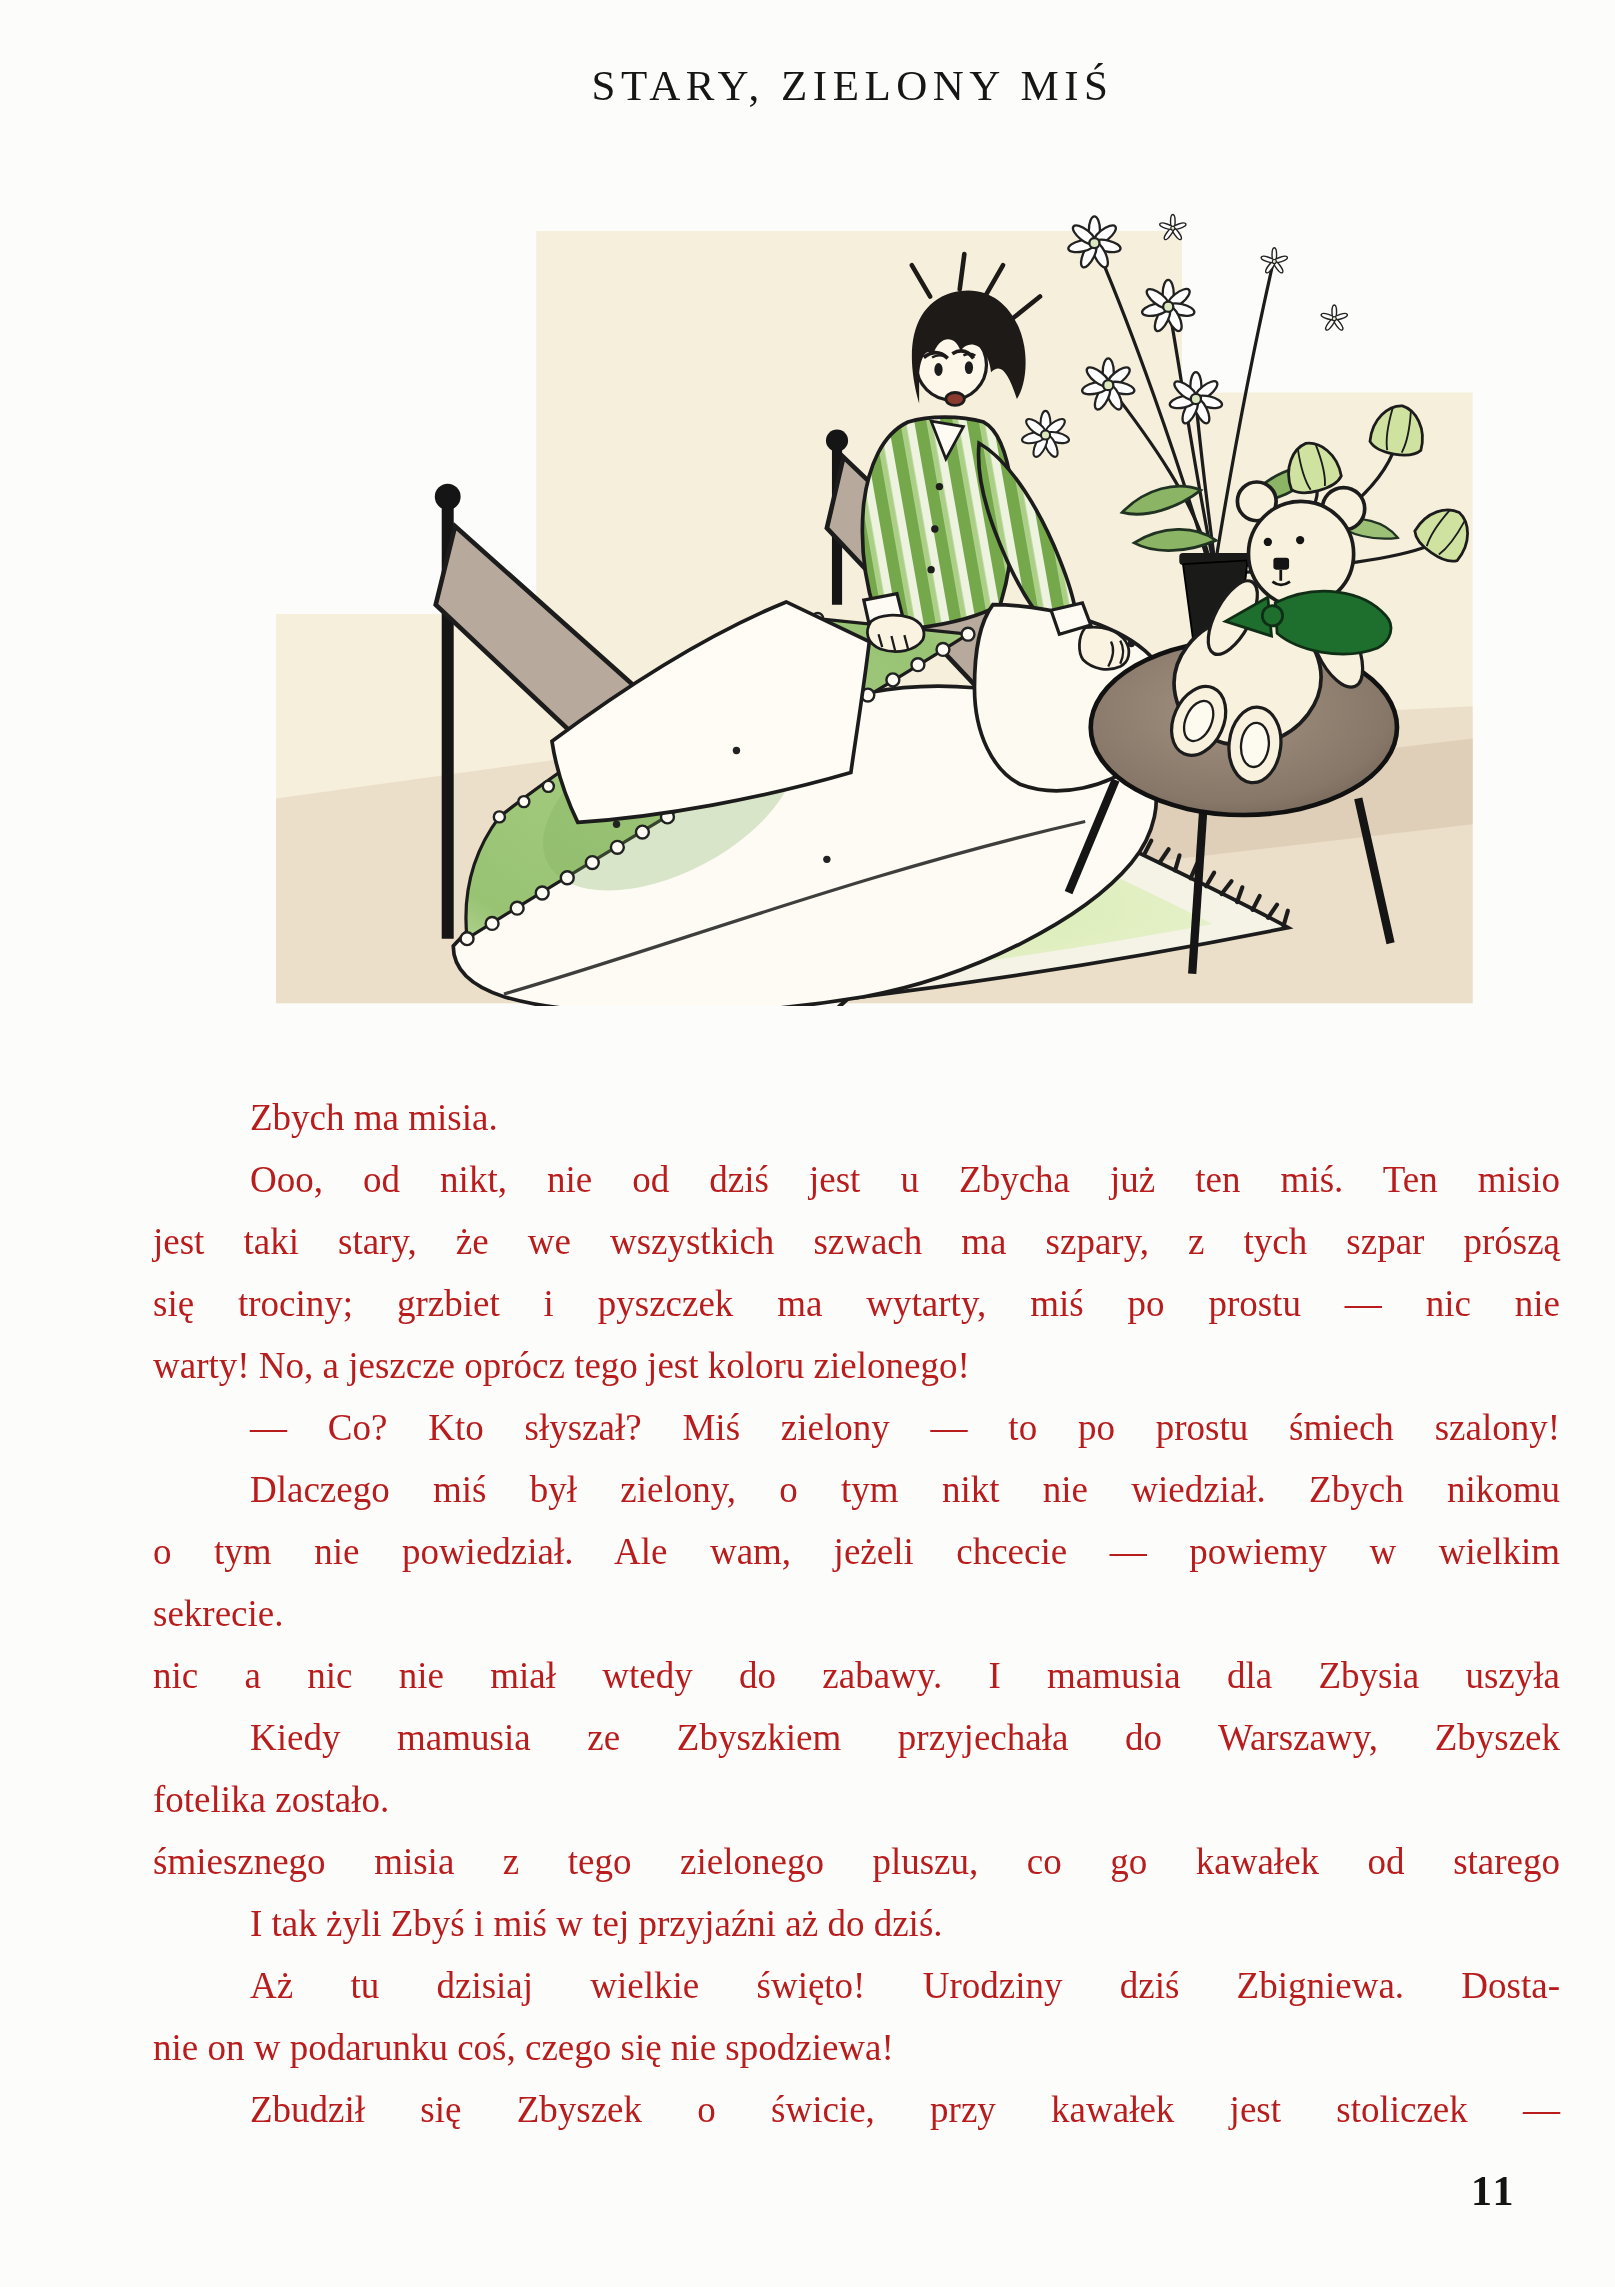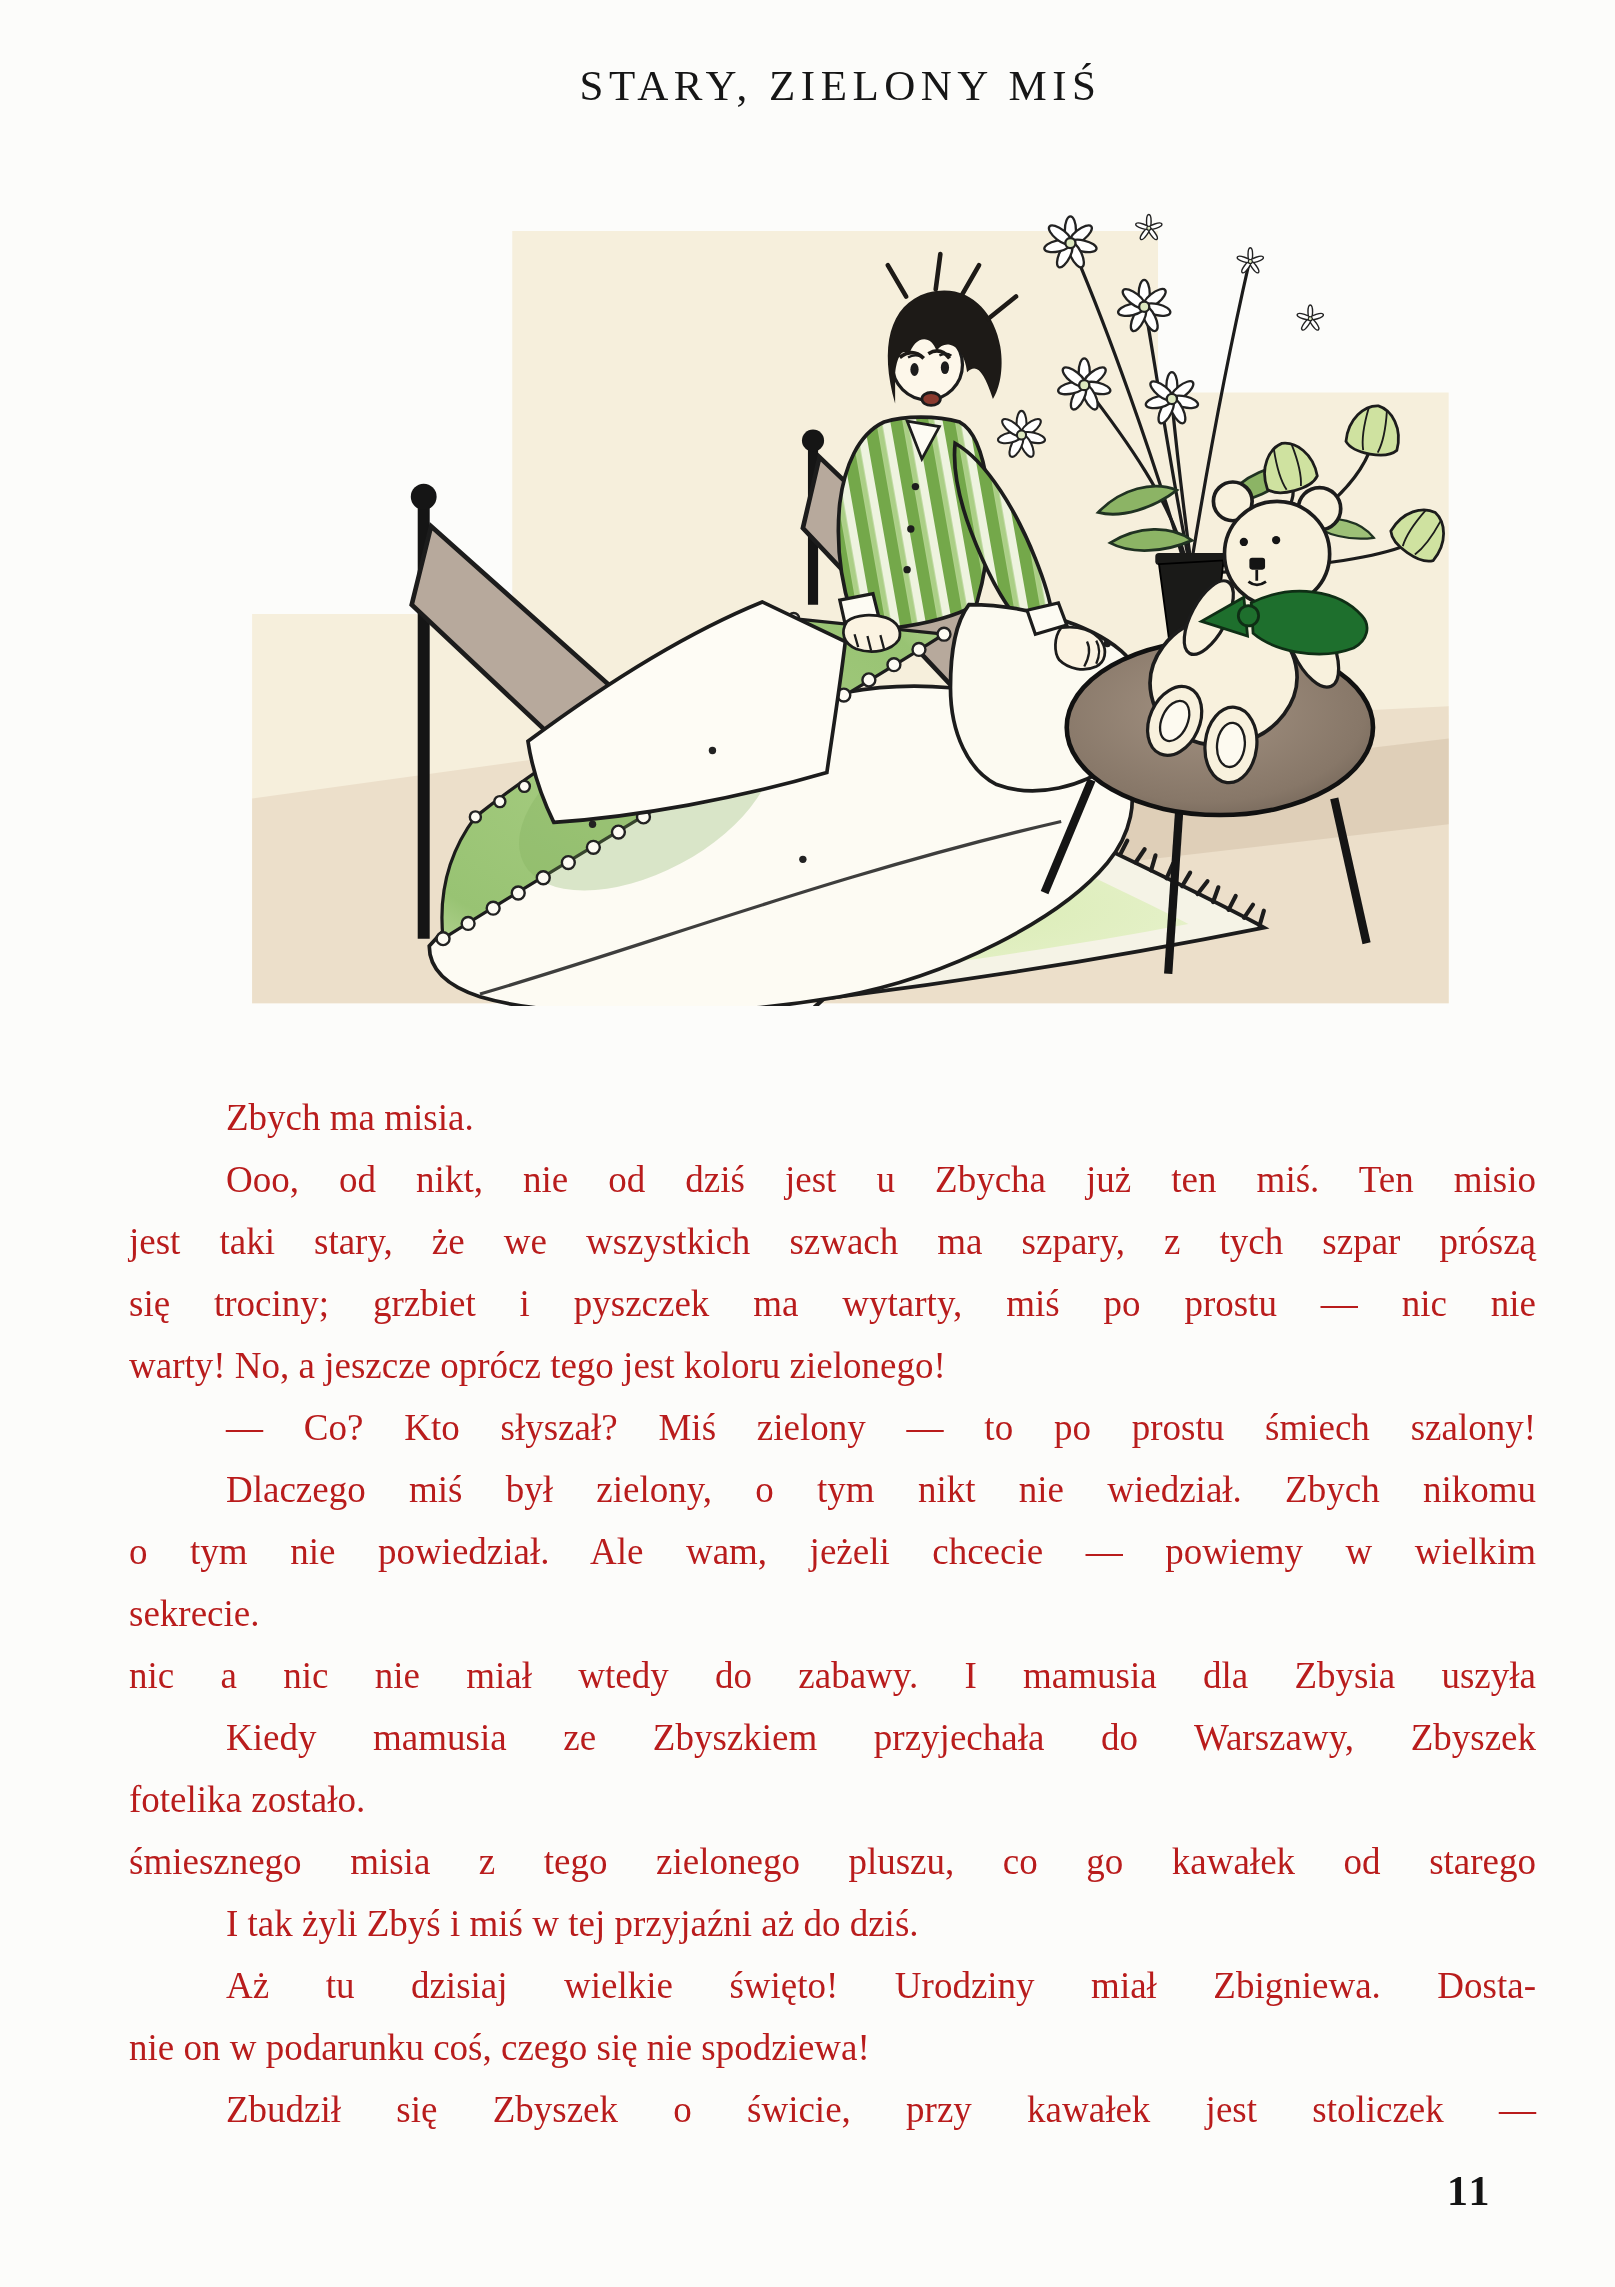--- a/index.html
+++ b/index.html
@@ -4,21 +4,21 @@
 <style>
   html,body{margin:0;padding:0;}
   body{
     width:1615px;height:2288px;
     background:#fcfcfa;
     font-family:"Liberation Serif", serif;
     color:#1b1b1b;
     position:relative;
     overflow:hidden;
   }
-  .page{position:absolute;inset:0;}
+  .page{position:absolute;inset:0;margin-left:24px;}
   .title{
     position:absolute;top:61px;left:0;width:100%;
     text-align:center;
     transform:translateX(33px);
     font-size:43px;font-weight:400;
     letter-spacing:5.5px;
     color:#161616;
     white-space:nowrap;
   }
   .illustration-wrap{
@@ -425,21 +425,21 @@
       <div class="tline">warty! No, a jeszcze oprócz tego jest koloru zielonego!</div>
       <div class="tline just ind">— Co? Kto słyszał? Miś zielony — to po prostu śmiech szalony!</div>
       <div class="tline just ind">Dlaczego miś był zielony, o tym nikt nie wiedział. Zbych nikomu</div>
       <div class="tline just">o tym nie powiedział. Ale wam, jeżeli chcecie — powiemy w wielkim</div>
       <div class="tline">sekrecie.</div>
       <div class="tline just">nic a nic nie miał wtedy do zabawy. I mamusia dla Zbysia uszyła</div>
       <div class="tline just ind">Kiedy mamusia ze Zbyszkiem przyjechała do Warszawy, Zbyszek</div>
       <div class="tline">fotelika zostało.</div>
       <div class="tline just">śmiesznego misia z tego zielonego pluszu, co go kawałek od starego</div>
       <div class="tline ind">I tak żyli Zbyś i miś w tej przyjaźni aż do dziś.</div>
-      <div class="tline just ind">Aż tu dzisiaj wielkie święto! Urodziny miał Zbigniewa. Dosta-</div>
+      <div class="tline just ind">Aż tu dzisiaj wielkie święto! Urodziny dziś Zbigniewa. Dosta-</div>
       <div class="tline">nie on w podarunku coś, czego się nie spodziewa!</div>
       <div class="tline just ind">Zbudził się Zbyszek o świcie, przy kawałek jest stoliczek —</div>
     </div>
 
   <div class="page-number">11</div>
 
 </div>
 
 
 </body></html>

